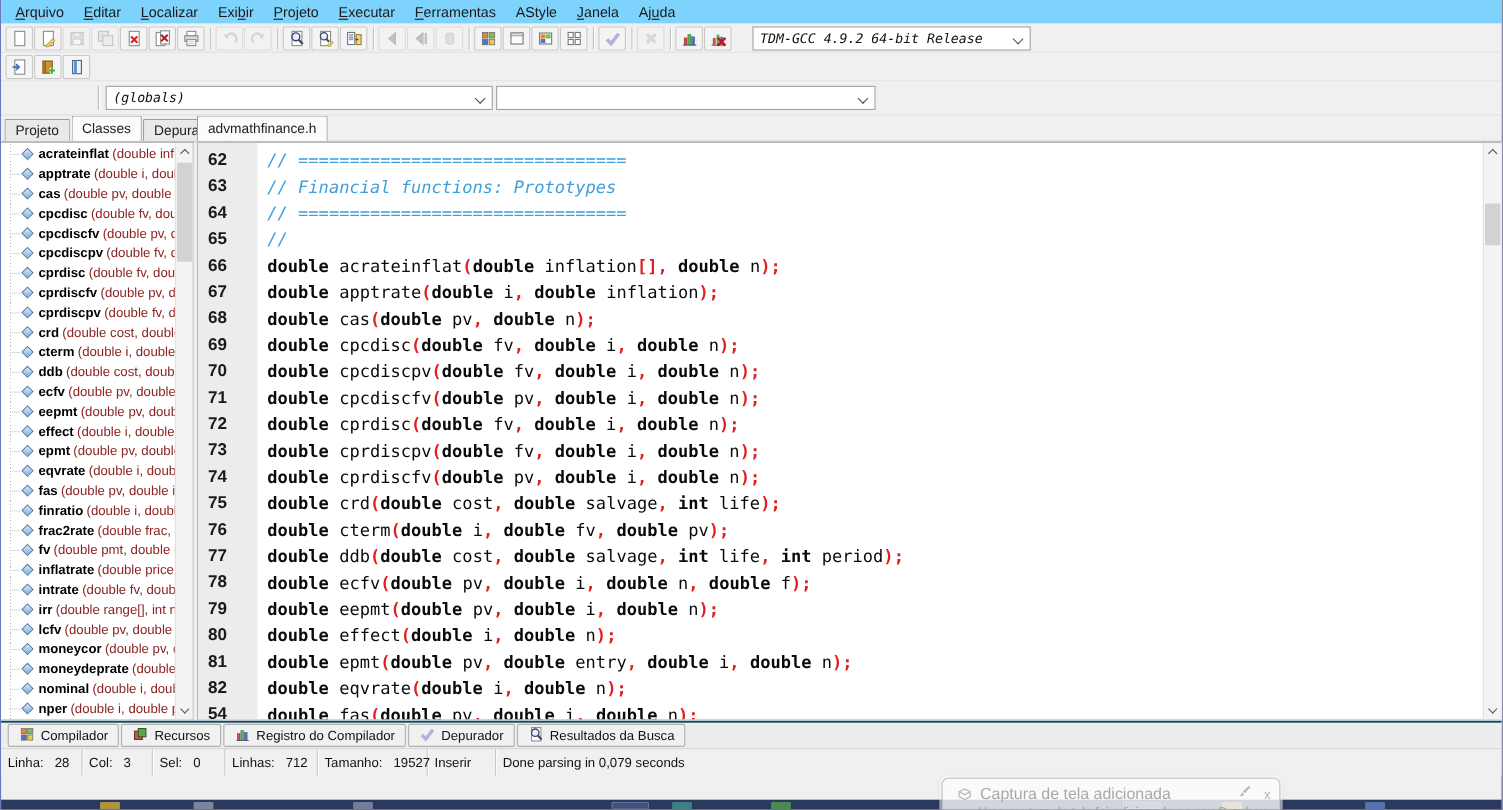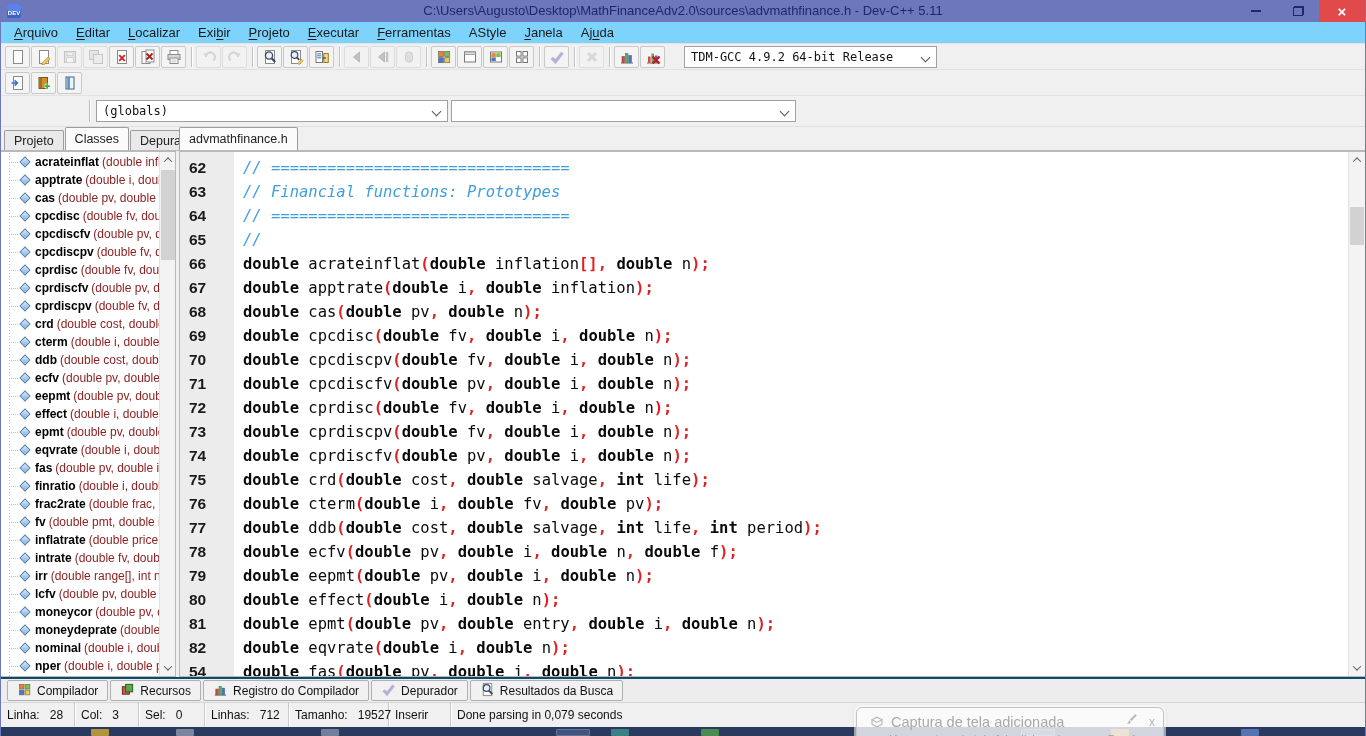--- a/index.html
+++ b/index.html
@@ -30,21 +30,21 @@
   
   .toolbar { position:relative; height:26px; display:flex; align-items:center; padding-left:4px;
     background:#f0f0f0; border-bottom:1px solid #e2e2e2; }
   .tb-btn { width:25px; height:22px; margin-right:1px; background:#f4f4f4; border:1px solid #c9c9c9;
     border-radius:2px; display:flex; align-items:center; justify-content:center; padding:0; cursor:default; }
   .tb-btn svg { width:16px; height:16px; display:block; }
   .tb-btn.disabled { opacity:.5; filter:grayscale(.9); }
   .tb-sep { width:1px; height:20px; background:#c2c2c2; box-shadow:1px 0 0 #fff; margin:0 4px; flex:none; }
 
   .combo { background:#fff; border:1px solid #a0a0a0; height:22px; display:flex; align-items:center;
-    padding:0 22px 0 6px; position:relative; font-family:"DejaVu Sans Mono", monospace; font-size:12px; color:#111; }
+    padding:0 22px 0 6px; position:relative; font-family:"DejaVu Sans Mono", monospace; font-size:12px; color:#111;font-style:italic; }
   .combo .chev { position:absolute; right:7px; top:7px; width:7px; height:7px;
     border-right:1.6px solid #555; border-bottom:1.6px solid #555; transform:rotate(45deg); }
   #compiler-combo { position:absolute; left:683px; top:2px; width:253px; }
 
   #comborow { position:relative; height:31px; background:#f0f0f0; border-bottom:1px solid #e0e0e0; }
   #combo-grip { position:absolute; left:88px; top:4px; height:22px; width:1px; background:#bdbdbd; box-shadow:1px 0 0 #fff; }
   #scope-combo  { position:absolute; left:95px;  top:4px; width:352px; }
   #member-combo { position:absolute; left:450px; top:4px; width:345px; }
 
   
@@ -120,39 +120,20 @@
 
   
   #taskbar { position:absolute; left:0; right:0; bottom:0; height:9px; background:#2a3a5e; overflow:hidden; }
   .tk { position:absolute; top:2px; width:18px; height:7px; border-radius:1px; opacity:.85; }
 </style>
 </head>
 <body>
 
 <div id="window">
 
-  <div id="titlebar">
-    <svg id="app-icon" viewBox="0 0 16 16">
-      <rect x="1" y="1" width="14" height="14" rx="2" fill="#3b62c9"></rect>
-      <rect x="1" y="1" width="14" height="7" rx="2" fill="#5b82e9"></rect>
-      <text x="8" y="11.5" font-size="6" fill="#fff" text-anchor="middle" font-family="sans-serif" font-weight="bold">DEV</text>
-    </svg>
-    <div id="title-text">C:\Users\Augusto\Desktop\MathFinanceAdv2.0\sources\advmathfinance.h - Dev-C++ 5.11</div>
-    <div id="win-controls">
-      <div class="wc-btn">
-          <span class="wc-min-glyph"></span>
-        </div>
-      <div class="wc-btn">
-          <span class="wc-restore-glyph"></span>
-        </div>
-      <div class="wc-btn" id="close-btn">
-          <span>×</span>
-        </div>
-    </div>
-  </div>
 
   <div id="menubar">
       <div class="menu-item"><u>A</u>rquivo</div>
       <div class="menu-item"><u>E</u>ditar</div>
       <div class="menu-item"><u>L</u>ocalizar</div>
       <div class="menu-item">Exi<u>b</u>ir</div>
       <div class="menu-item"><u>P</u>rojeto</div>
       <div class="menu-item"><u>E</u>xecutar</div>
       <div class="menu-item"><u>F</u>erramentas</div>
       <div class="menu-item">AStyle</div>

